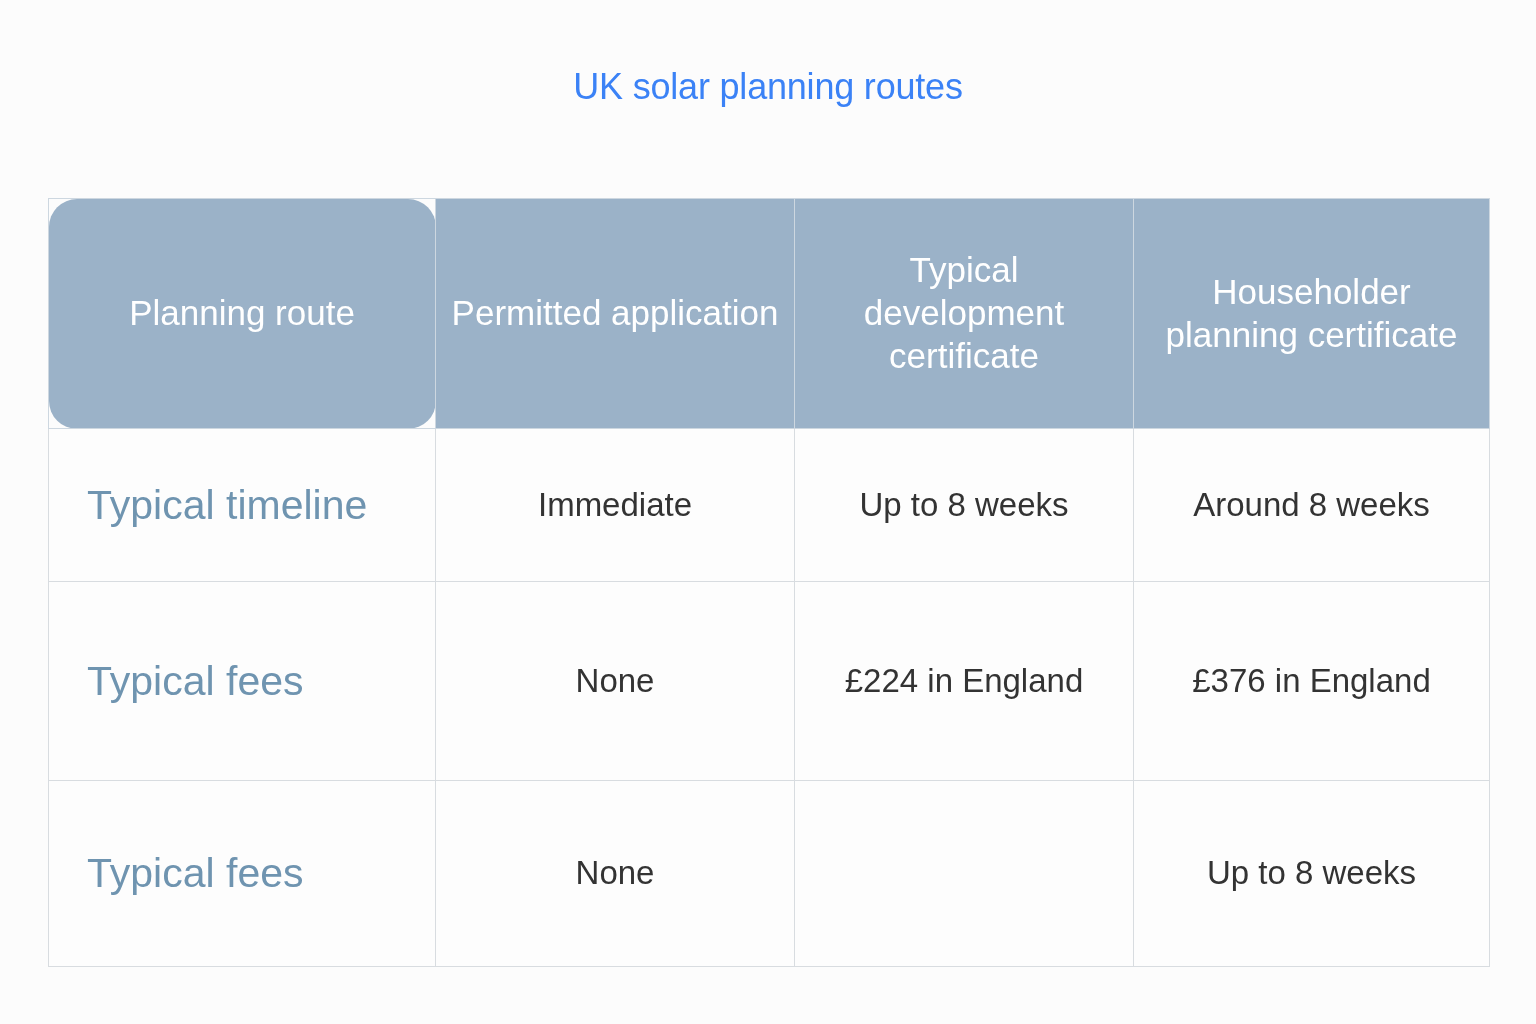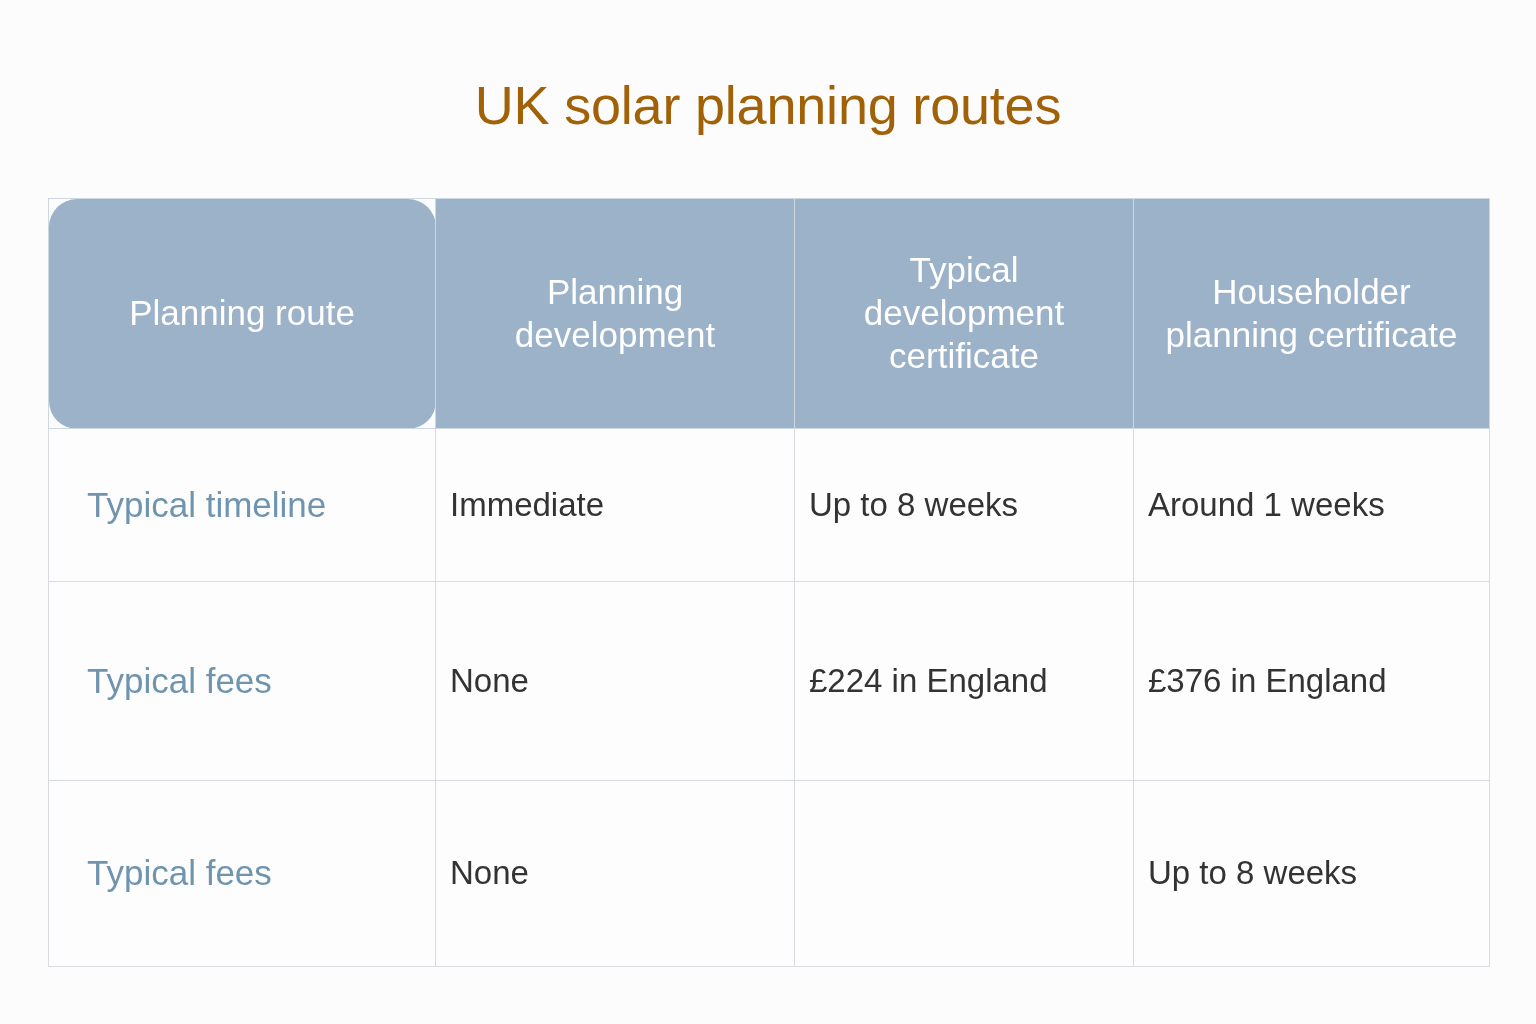--- a/index.html
+++ b/index.html
@@ -22,26 +22,25 @@
     box-sizing: border-box;
   }
 
   
   .title {
     position: absolute;
     left: 0;
     top: 66px;
     width: 1536px;
     text-align: center;
-    font-size: 54px;
+    font-size: 36px;
     font-weight: 400;
-    color: #a16207;
+    color: #3b82f6;
     letter-spacing: -0.2px;
     line-height: 1.18;
-    margin-top: 8px;
   }
 
   
   .table-wrap {
     position: absolute;
     left: 48px;
     top: 198px;
     width: 1441px;
   }
 
@@ -75,32 +74,33 @@
     text-align: center;
     border-radius: 28px;
   }
 
   table.routes tbody td {
     border: 1px solid #d8dce0;
     background: #fdfdfd;
     font-size: 33px;
     line-height: 1.28;
     color: #333333;
+    text-align: center;
     vertical-align: middle;
     padding: 10px 14px;
     box-sizing: border-box;
   }
 
   table.routes tbody tr.r1 td { height: 153px; }
   table.routes tbody tr.r2 td { height: 199px; }
   table.routes tbody tr.r3 td { height: 186px; }
 
   table.routes tbody td.rowlabel {
     color: #6f94b0;
-    font-size: 35px;
+    font-size: 41px;
     text-align: left;
     padding-left: 38px;
   }
 
   td.cell-empty { color: transparent; }
 </style>
 </head>
 <body>
 
 <div class="page">
@@ -111,32 +111,32 @@
     <table class="routes">
       <colgroup>
         <col class="c1">
           <col class="c2">
           <col class="c3">
           <col class="c4">
       </colgroup>
       <thead>
         <tr>
           <th class="col-head-first">Planning route</th>
-          <th>Planning development</th>
+          <th>Permitted application</th>
           <th>Typical development certificate</th>
           <th>Householder planning certificate</th>
         </tr>
       </thead>
       <tbody>
 
         <tr class="r1">
           <td class="rowlabel">Typical timeline</td>
           <td>Immediate</td>
           <td>Up to 8 weeks</td>
-          <td>Around 1 weeks</td>
+          <td>Around 8 weeks</td>
         </tr>
 
         <tr class="r2">
           <td class="rowlabel">Typical fees</td>
           <td>None</td>
           <td>£224 in England</td>
           <td>£376 in England</td>
         </tr>
 
         <tr class="r3">

